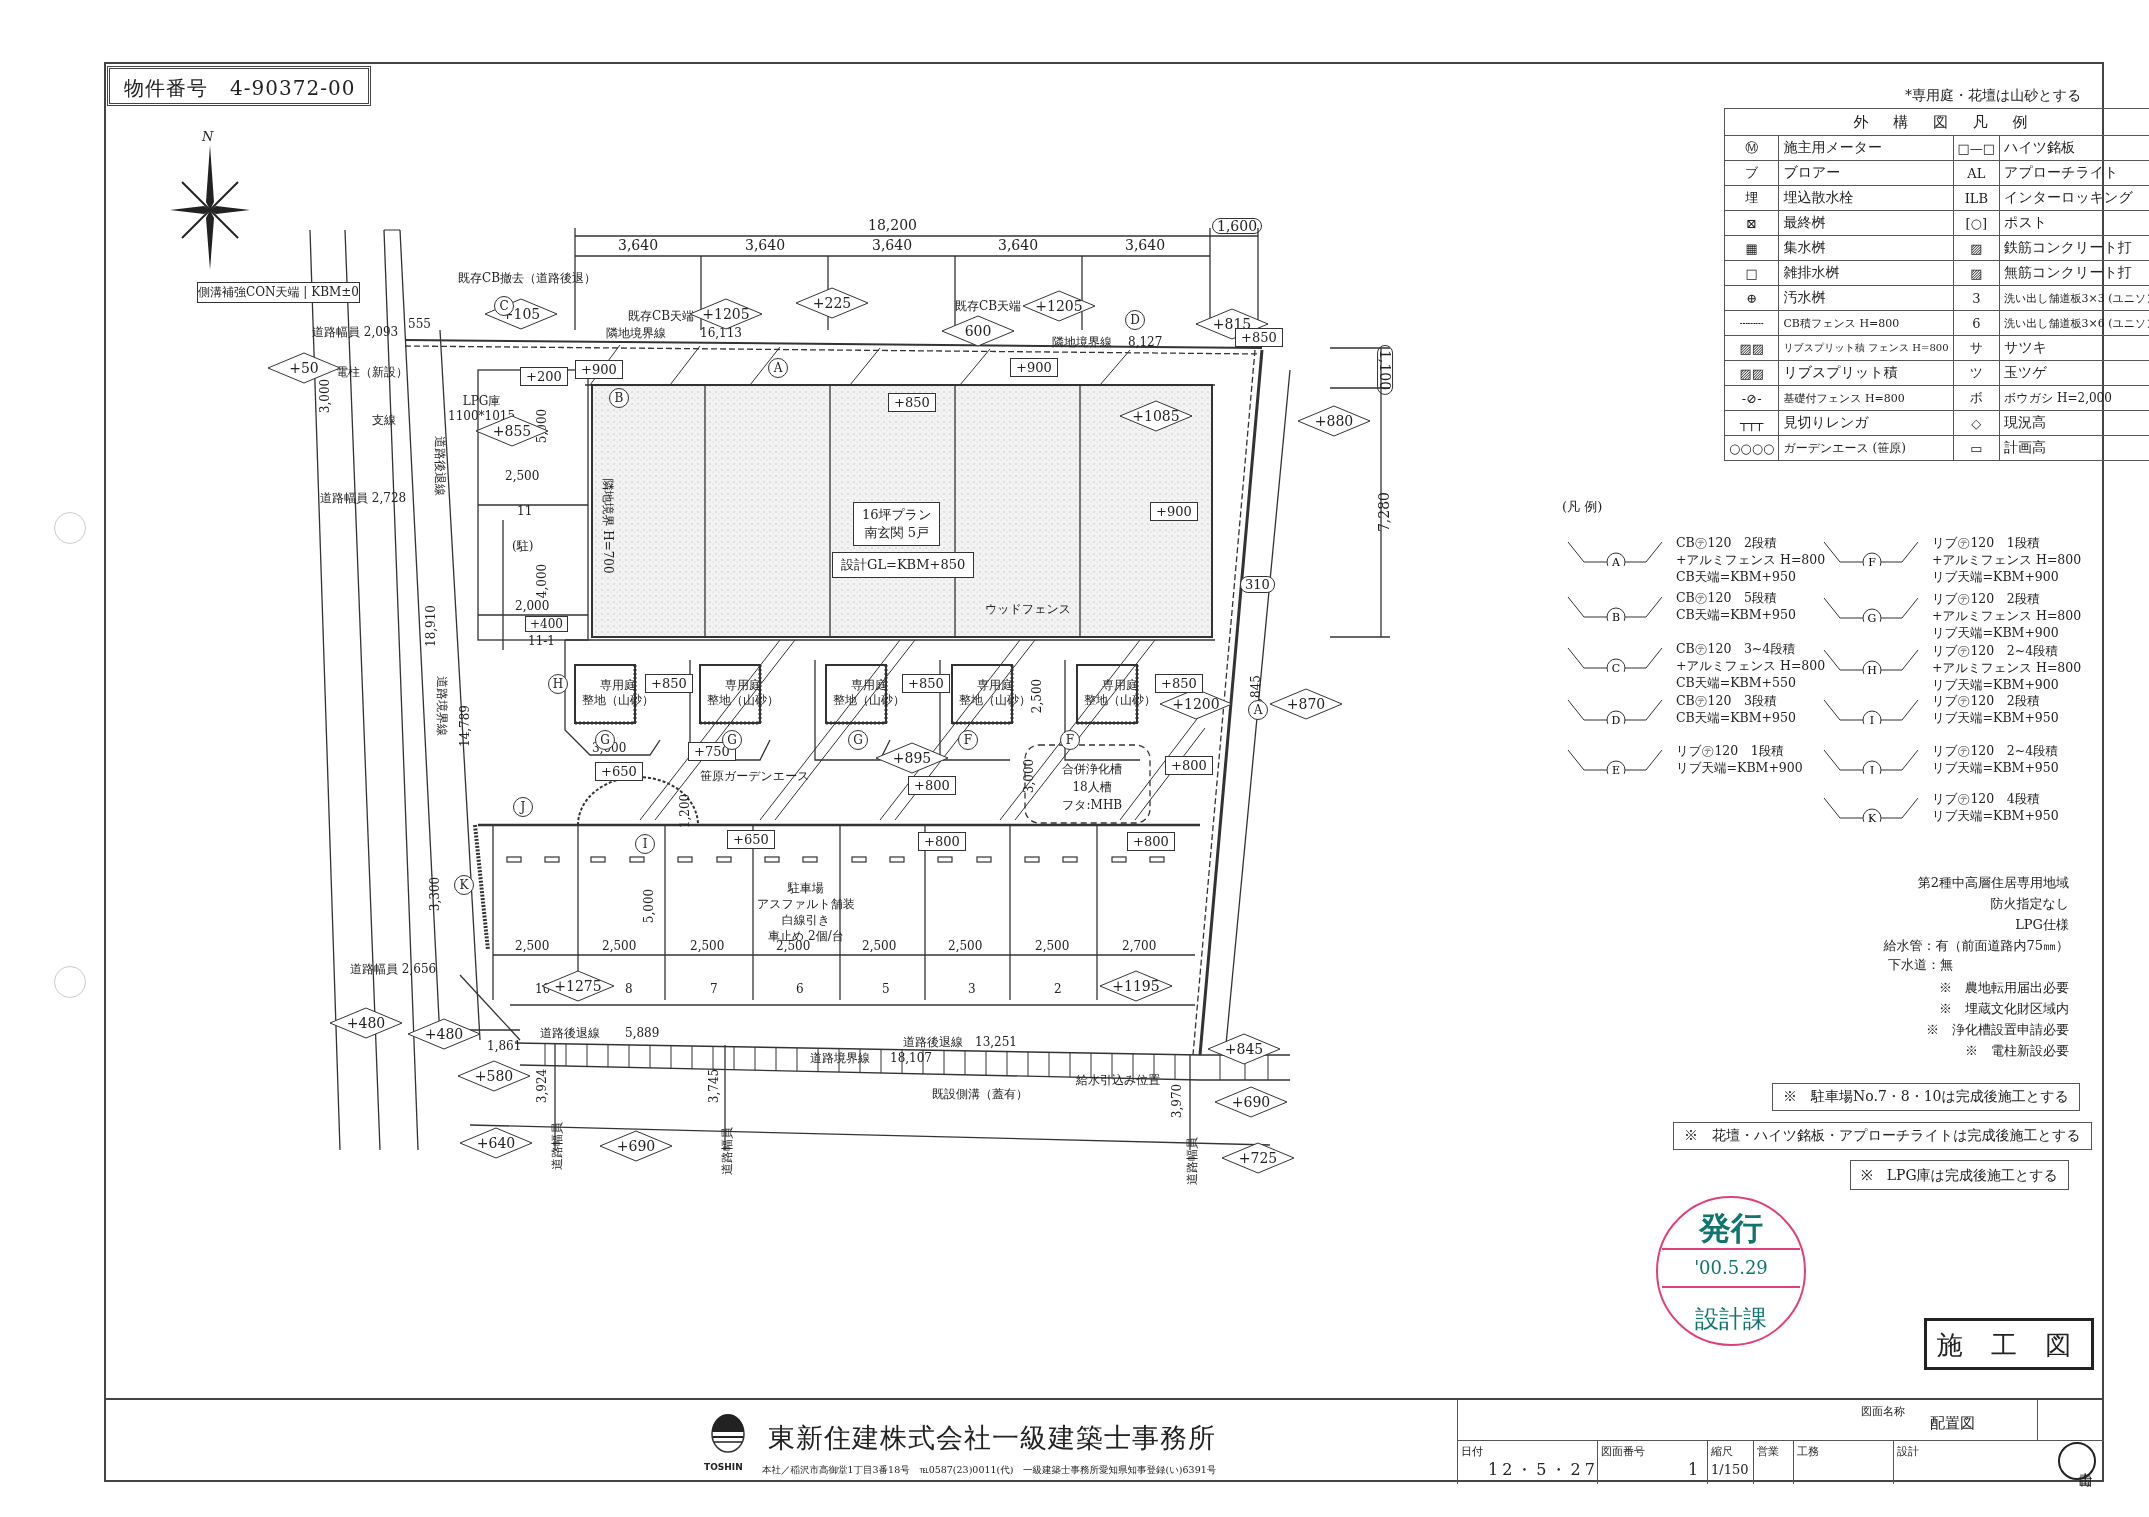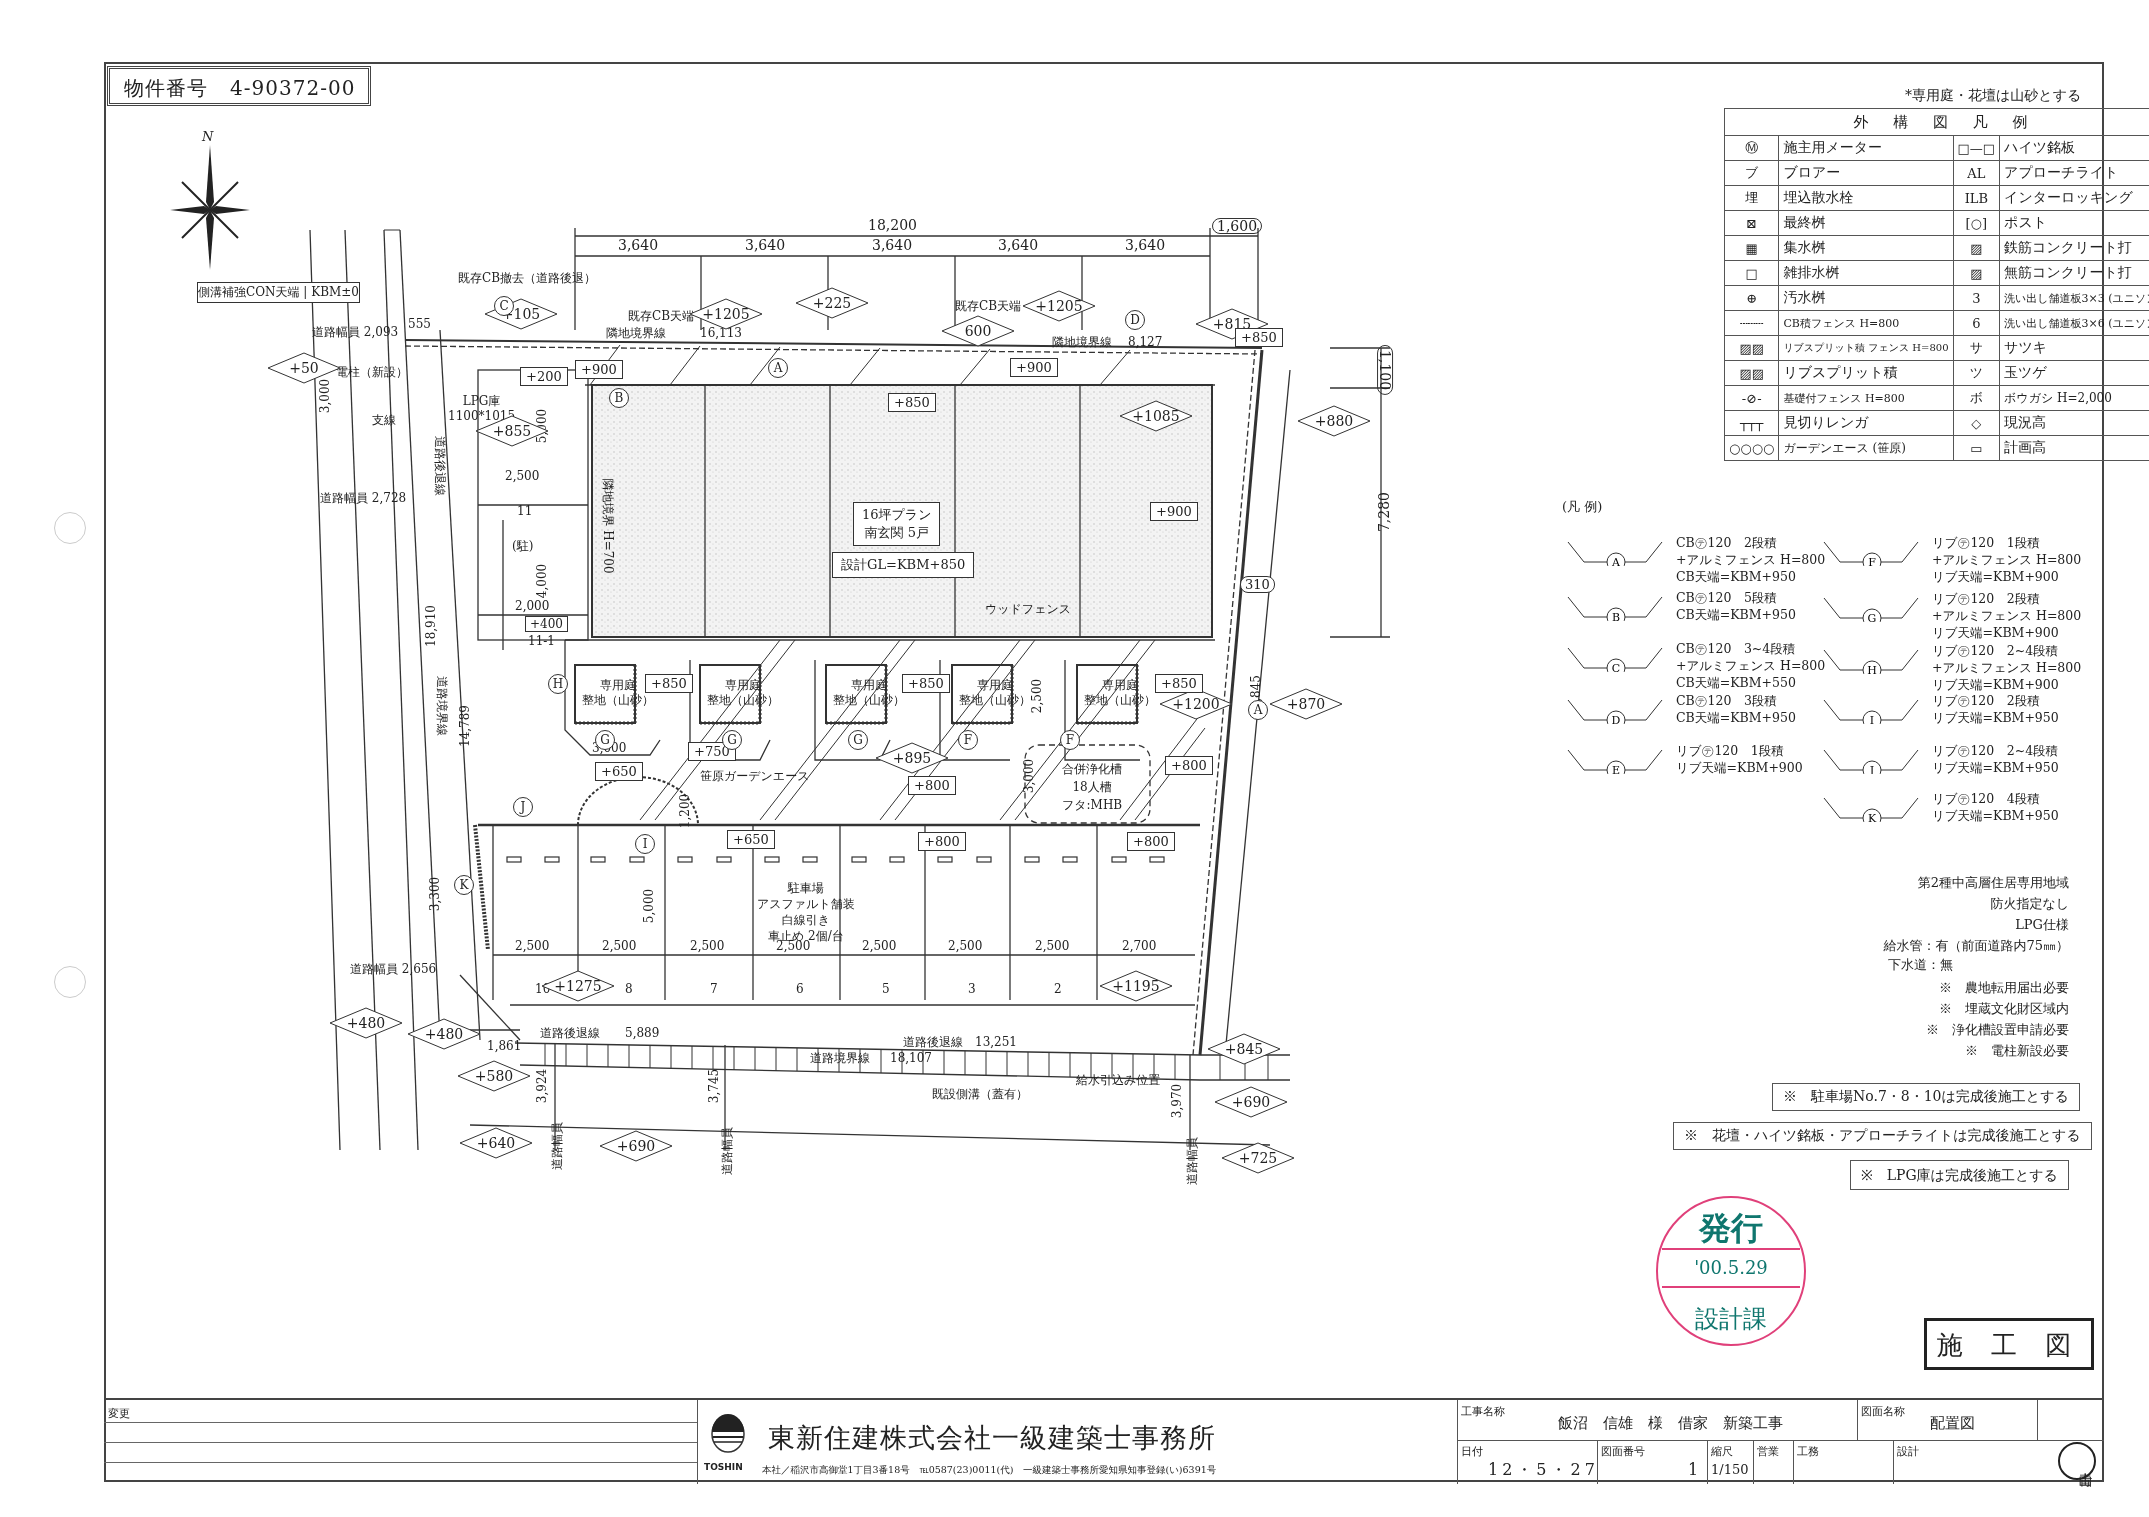--- a/index.html
+++ b/index.html
@@ -751,45 +751,35 @@
 <div class="stamp">
   <div style="font-size:32px;font-weight:bold;margin-top:12px;line-height:36px;">発行</div>
   <div style="border-top:2px solid #e0407a;border-bottom:2px solid #e0407a;margin:2px 4px;font-size:18px;line-height:36px;">'00.5.29</div>
   <div style="font-size:24px;line-height:34px;margin-top:14px;">設計課</div>
 </div>
 
 <div class="sekou">施 工 図</div>
 
 <div class="titleblock">
 
-  <div class="tb-cell" style="left:0;top:0;width:594px;height:84px;">
-    <span class="tb-lbl" style="left:4px;top:6px;">変更</span>
-    <div style="position:absolute;left:0;right:0;top:22px;border-top:1px solid #666;"></div>
-    <div style="position:absolute;left:0;right:0;top:42px;border-top:1px solid #666;"></div>
-    <div style="position:absolute;left:0;right:0;top:62px;border-top:1px solid #666;"></div>
-  </div>
 
   <div class="tb-cell" style="left:594px;top:0;width:760px;height:84px;">
     <svg width="36" height="40" style="position:absolute;left:12px;top:14px;">
       <ellipse cx="18" cy="20" rx="16" ry="18" fill="#fff" stroke="#333" stroke-width="1.5"></ellipse>
       <path d="M2 18 A16 18 0 0 1 34 18 Z" fill="#222"></path>
       <line x1="3" y1="23" x2="33" y2="23" stroke="#222" stroke-width="2"></line>
       <line x1="4" y1="28" x2="32" y2="28" stroke="#222" stroke-width="1.5"></line>
     </svg>
     <span class="tb-val" style="left:6px;top:62px;font-size:9px;font-family:'DejaVu Sans',sans-serif;font-weight:bold;">TOSHIN</span>
     <span class="tb-val" style="left:70px;top:20px;font-size:27px;letter-spacing:1px;">東新住建株式会社一級建築士事務所</span>
     <span class="tb-val" style="left:64px;top:64px;font-size:9.5px;">本社／稲沢市高御堂1丁目3番18号　℡0587(23)0011(代)　一級建築士事務所愛知県知事登録(い)6391号</span>
   </div>
 
   <div style="position:absolute;left:1354px;top:0;width:646px;height:84px;">
     <div style="position:absolute;left:0;right:0;top:40px;border-top:1.5px solid #555;"></div>
-    <div class="tb-cell" style="left:0;top:0;width:400px;height:40px;">
-      <span class="tb-lbl" style="left:3px;top:4px;">工事名称</span>
-      <span class="tb-val" style="left:100px;top:14px;font-size:15px;">飯沼　信雄　様　借家　新築工事</span>
-    </div>
     <div class="tb-cell" style="left:400px;top:0;width:180px;height:40px;">
       <span class="tb-lbl" style="left:3px;top:4px;">図面名称</span>
       <span class="tb-val" style="left:72px;top:14px;font-size:15px;">配置図</span>
     </div>
     <div class="tb-cell" style="left:0;top:40px;width:140px;height:44px;">
       <span class="tb-lbl" style="left:3px;top:4px;">日付</span>
       <span class="tb-val" style="left:30px;top:20px;letter-spacing:4px;">12・5・27</span>
     </div>
     <div class="tb-cell" style="left:140px;top:40px;width:110px;height:44px;">
       <span class="tb-lbl" style="left:3px;top:4px;">図面番号</span>

